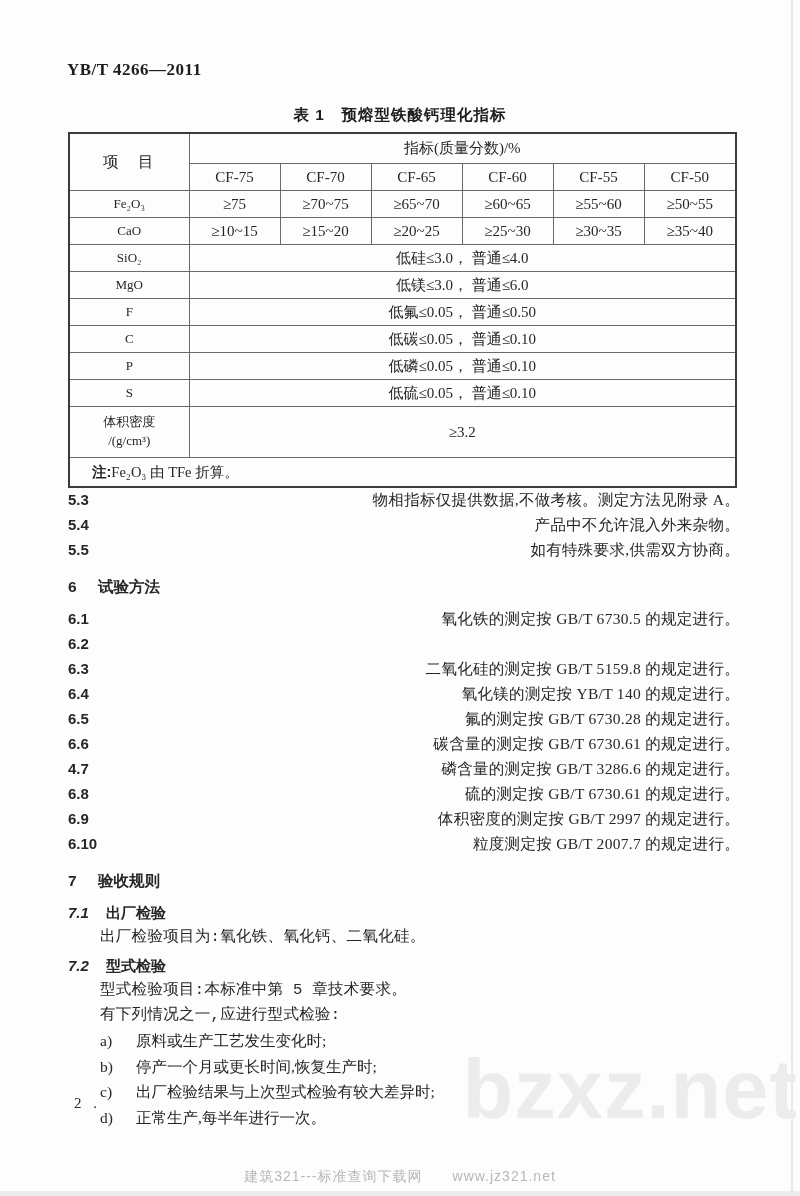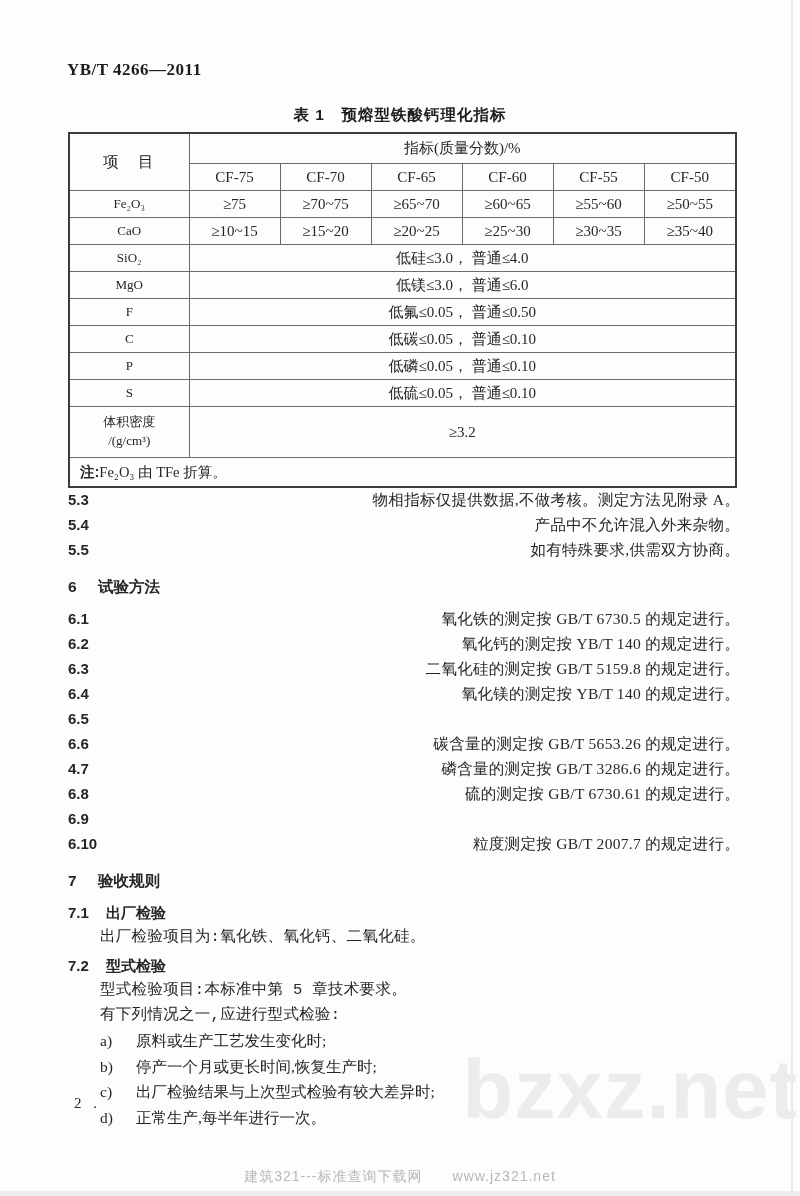--- a/index.html
+++ b/index.html
@@ -31,21 +31,21 @@
     border:1px solid #6b6b6b;text-align:center;vertical-align:middle;
     padding:0;font-weight:normal;line-height:1.25;
   }
   table.spec tr.hdr1 td{height:29px;}
   table.spec tr.hdr2 td{height:26px;}
   table.spec tr.r td{height:26px;}
   table.spec tr.dens td{height:50px;}
   table.spec td.item{font-size:13px;}
   table.spec td.itemhead{font-size:15.5px;letter-spacing:2px;margin-top:44px;}
   table.spec td.note-cell{
-    text-align:left;padding:4px 10px;height:20px;font-size:14.5px;margin-top:12px;
+    text-align:left;padding:4px 22px;height:20px;font-size:14.5px;margin-top:12px;
   }
   .note-label{font-weight:bold;font-family:"Liberation Sans","DejaVu Sans",sans-serif;}
   .dens-inner{line-height:1.45;}
 
   .content{
     position:absolute;left:68px;top:487px;width:672px;
     font-size:15.5px;color:#262626;
   }
   .clause{display:flex;align-items:baseline;line-height:25px;justify-content:space-between;}
   .clause .num{
@@ -57,21 +57,21 @@
     display:flex;align-items:baseline;line-height:25px;
     font-weight:bold;font-family:"Liberation Sans","DejaVu Sans",sans-serif;
     margin-top:12px;margin-bottom:7px;font-size:15.5px;
   }
   .chap-head .num{min-width:30px;}
   .sub-head{
     display:flex;align-items:baseline;line-height:25px;
     font-weight:bold;font-family:"Liberation Sans","DejaVu Sans",sans-serif;
     margin-top:3px;font-size:15px;
   }
-  .sub-head .num{min-width:38px;}
+  .sub-head .num{min-width:38px;font-style:italic;}
   .body-line{padding-left:32px;line-height:25px;letter-spacing:.3px;font-family:Liberation Mono, monospace;}
   .list-line{display:flex;align-items:baseline;padding-left:32px;line-height:25.5px;}
   .list-line .lbl{min-width:36px;}
 
   .page-num{
     position:absolute;left:74px;top:1095px;font-size:15px;color:#2b2b2b;letter-spacing:4px;
   }
   .watermark{
     position:absolute;right:2px;bottom:58px;
     font-family:"Liberation Sans","DejaVu Sans",sans-serif;
@@ -195,47 +195,48 @@
     <span class="num">6</span>
     <span>试验方法</span>
   </div>
 
   <div class="clause">
     <span class="num">6.1</span>
     <span class="txt">氧化铁的测定按 GB/T 6730.5 的规定进行。</span>
   </div>
   <div class="clause">
     <span class="num">6.2</span>
-    <span class="txt">氧化钙的测定按 YB/T 140 的规定进行。</span>
   </div>
   <div class="clause">
     <span class="num">6.3</span>
     <span class="txt">二氧化硅的测定按 GB/T 5159.8 的规定进行。</span>
   </div>
   <div class="clause">
     <span class="num">6.4</span>
     <span class="txt">氧化镁的测定按 YB/T 140 的规定进行。</span>
   </div>
   <div class="clause">
     <span class="num">6.5</span>
+    <span class="txt">氟的测定按 GB/T 6730.28 的规定进行。</span>
   </div>
   <div class="clause">
     <span class="num">6.6</span>
-    <span class="txt">碳含量的测定按 GB/T 5653.26 的规定进行。</span>
+    <span class="txt">碳含量的测定按 GB/T 6730.61 的规定进行。</span>
   </div>
   <div class="clause">
     <span class="num">4.7</span>
     <span class="txt">磷含量的测定按 GB/T 3286.6 的规定进行。</span>
   </div>
   <div class="clause">
     <span class="num">6.8</span>
     <span class="txt">硫的测定按 GB/T 6730.61 的规定进行。</span>
   </div>
   <div class="clause">
     <span class="num">6.9</span>
+    <span class="txt">体积密度的测定按 GB/T 2997 的规定进行。</span>
   </div>
   <div class="clause">
     <span class="num">6.10</span>
     <span class="txt">粒度测定按 GB/T 2007.7 的规定进行。</span>
   </div>
 
   <div class="chap-head">
     <span class="num">7</span>
     <span>验收规则</span>
   </div>

